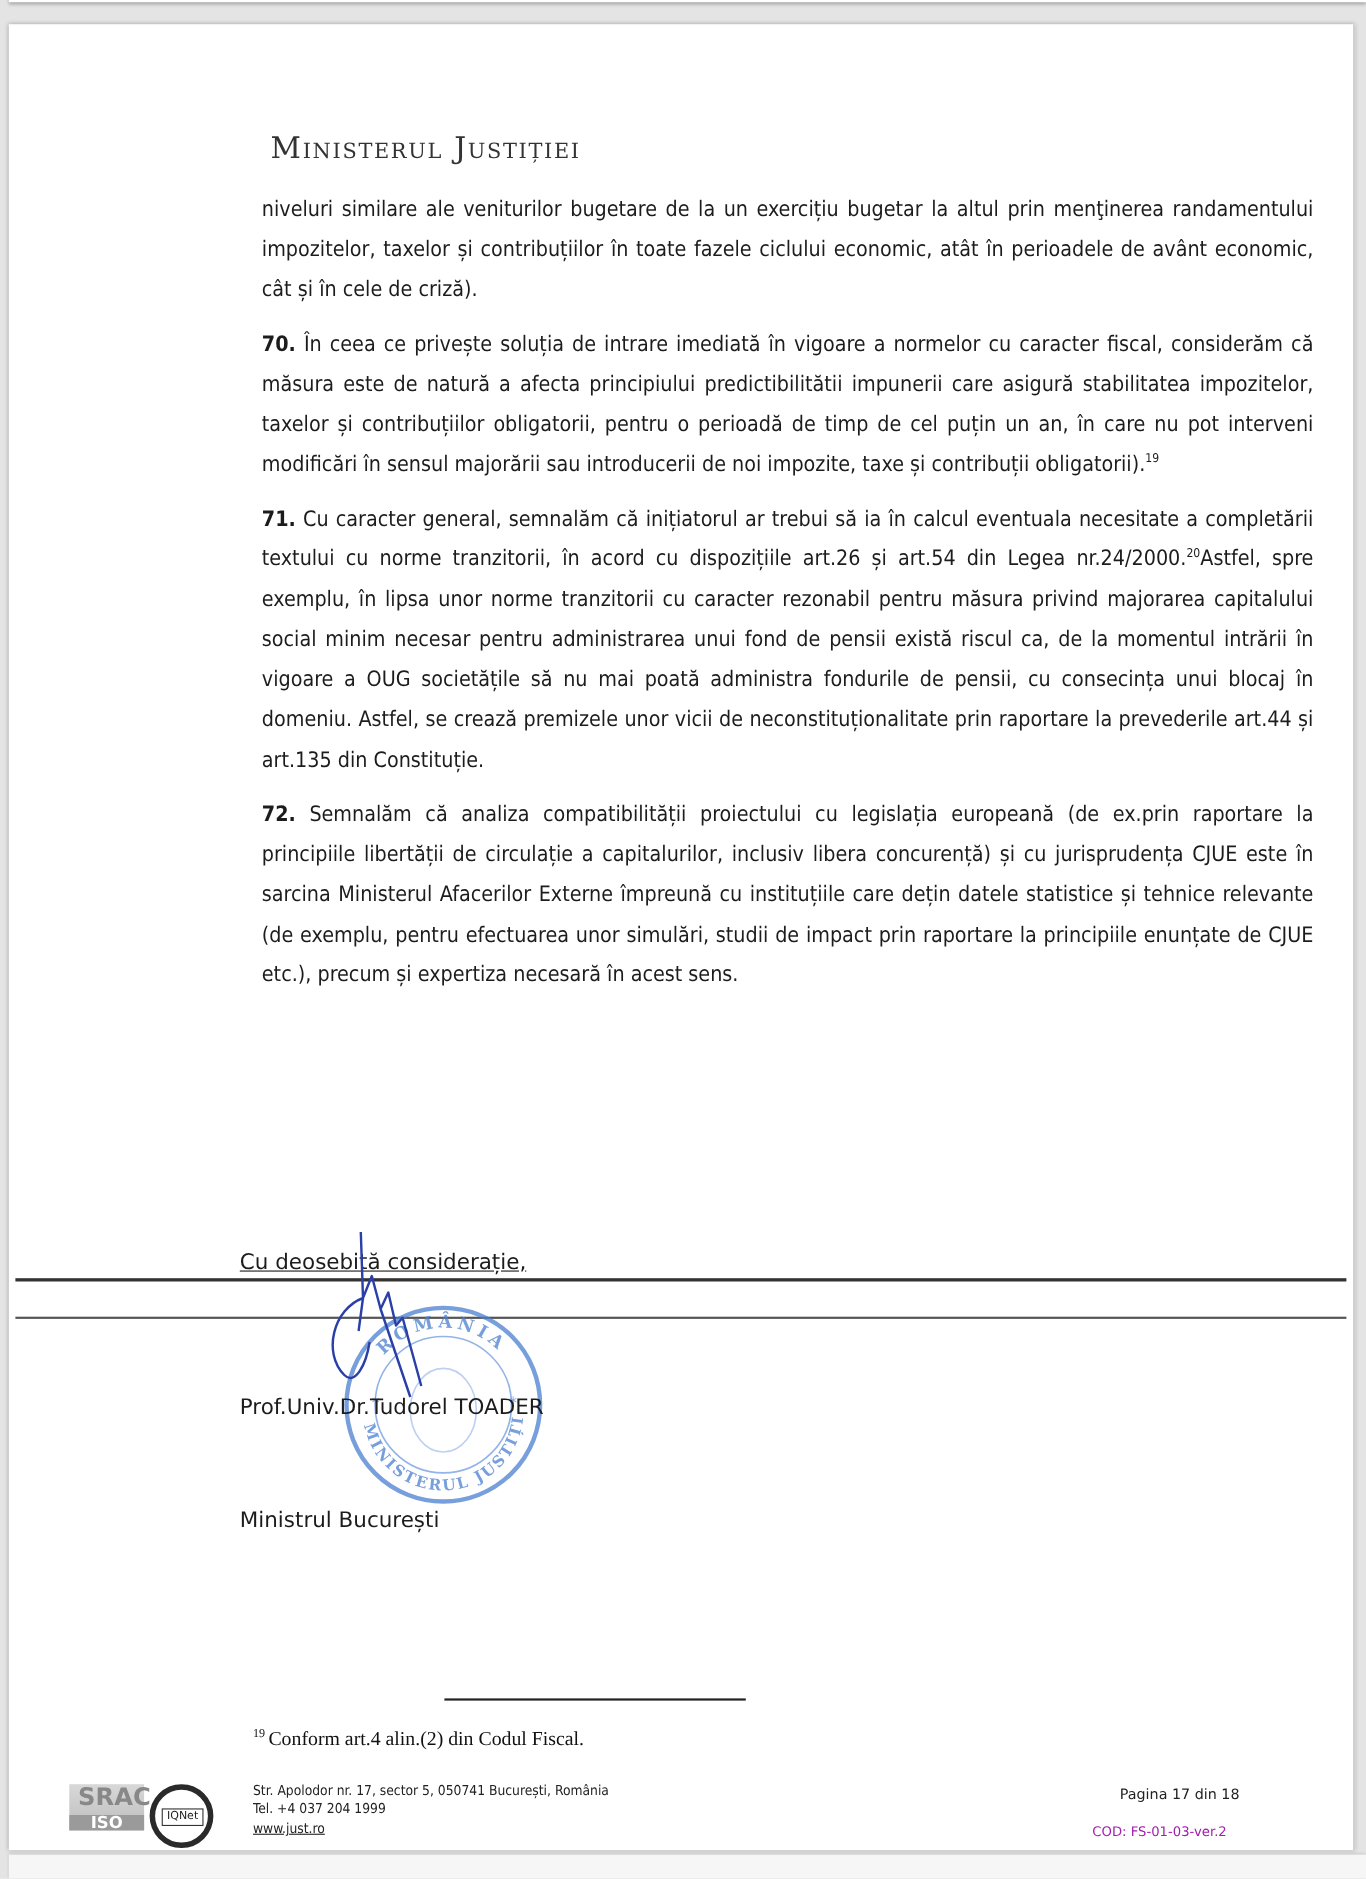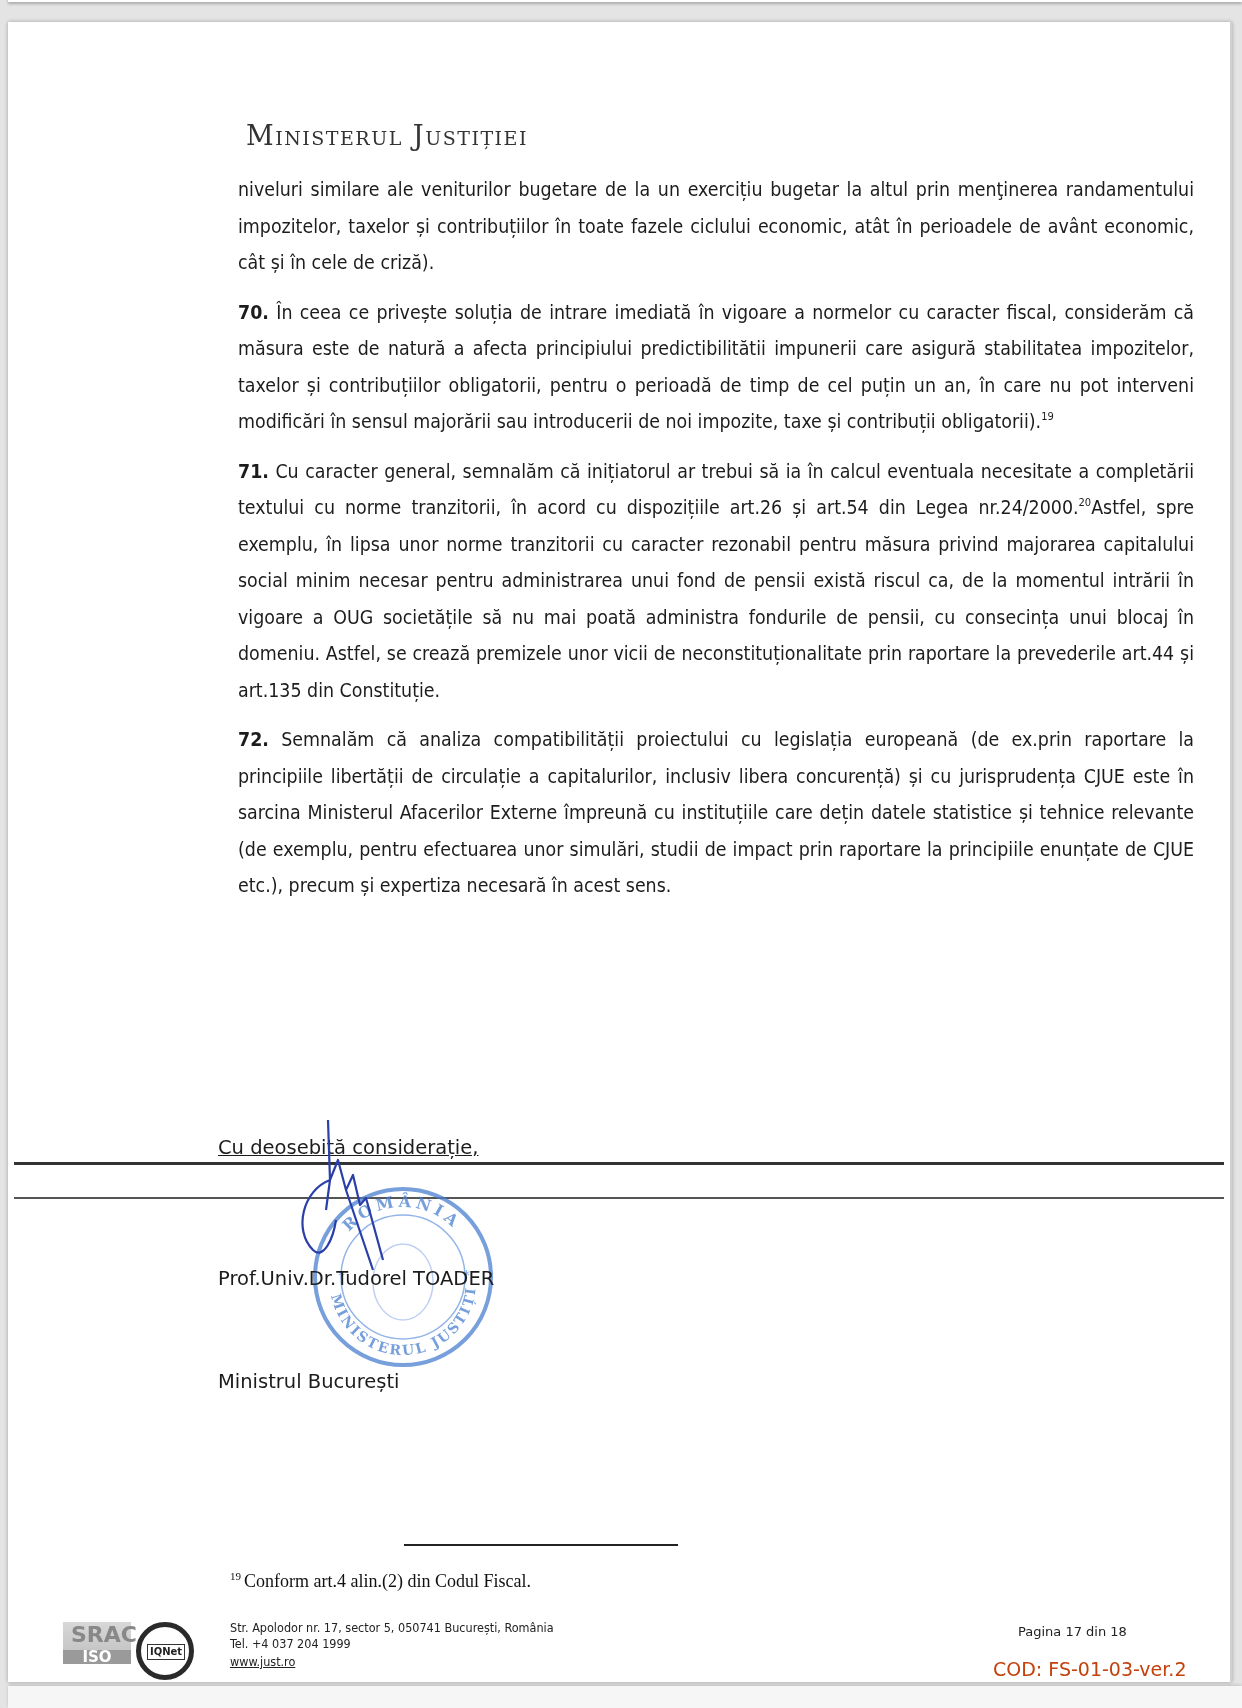--- a/index.html
+++ b/index.html
@@ -86,21 +86,21 @@
   }
   .addr1 { top: 1598px; }
   .addr2 { top: 1614px; }
   .addr3 { top: 1632px; text-decoration: underline; }
   .page-num {
     position: absolute; left: 1010px; top: 1602px;
     font-size: 13px; color: #222;
   }
   .doc-code {
     position: absolute; left: 985px; top: 1636px;
-    font-size: 19px; color: #c2410c;
+    font-size: 12px; color: #a21caf;
   }
   .logo-srac {
     position: absolute; left: 55px; top: 1600px; width: 68px; height: 42px;
     background: linear-gradient(#d8d8d8, #bdbdbd);
   }
   .logo-srac .srac-txt {
     position: absolute; left: 8px; top: 2px; font-family: "DejaVu Sans", sans-serif;
     font-size: 22px; color: #888; font-weight: bold; line-height: 22px;
   }
   .logo-srac .iso {
@@ -108,21 +108,21 @@
     background: #9a9a9a; color: #fff; font-size: 15px; font-weight: bold;
     text-align: center; line-height: 14px;
   }
   .logo-iqnet {
     position: absolute; left: 128px; top: 1600px; width: 58px; height: 58px;
     border-radius: 50%; border: 5px solid #2a2a2a; box-sizing: border-box;
     background: #fff;
   }
   .logo-iqnet .iq-txt {
     position: absolute; left: 6px; top: 17px; width: 36px; height: 14px;
-    border: 1px solid #333; font-size: 10px; font-weight: bold;
+    border: 1px solid #333; font-size: 10px; font-weight: normal;
     text-align: center; line-height: 14px; color: #222;
   }
   .scroll-edge {
     position: absolute; right: 10px; top: 22px; width: 2px; height: 1660px;
     background: #d0d0d0;
   }
 </style>
 </head>
 <body>
 

